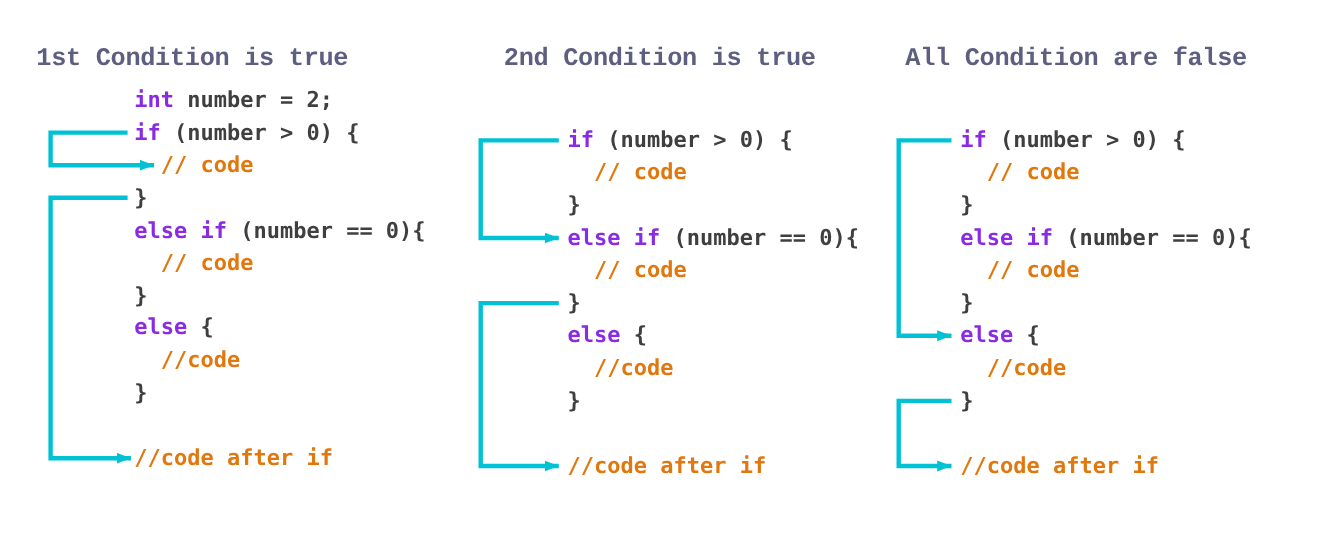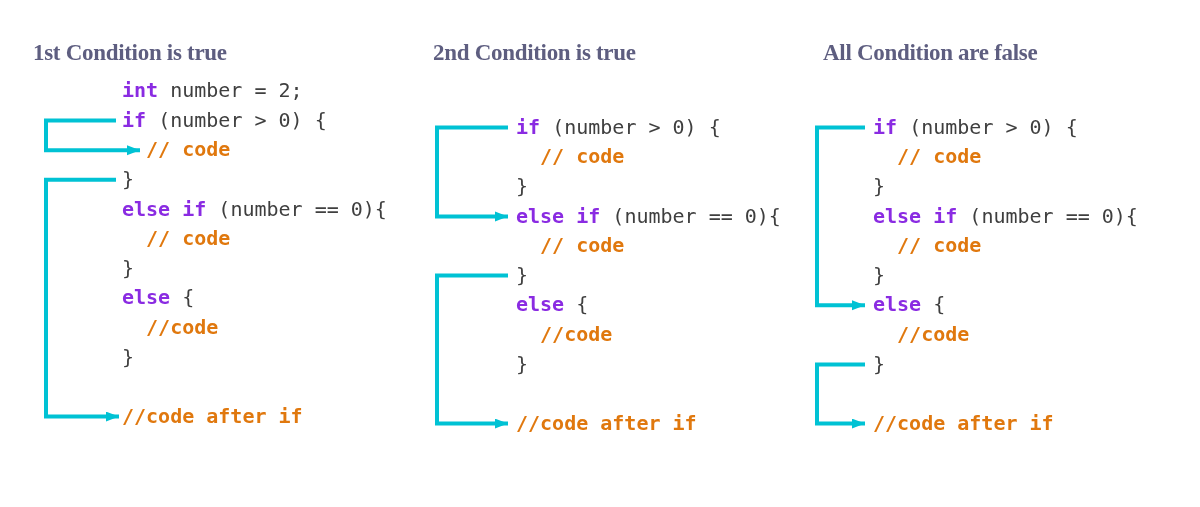--- a/index.html
+++ b/index.html
@@ -10,38 +10,38 @@
   #diagram-canvas {
     position: relative;
     width: 1200px;
     height: 507px;
     background: var(--background, #ffffff);
     overflow: hidden;
     font-family: "DejaVu Sans Mono", monospace;
   }
   .panel-title {
     position: absolute;
-    font-family: Liberation Serif, serif;
+    font-family: Liberation Mono, monospace;
     font-weight: 700;
     font-size: 23px;
     line-height: 26px;
     letter-spacing: -0.3px;
     color: var(--title, #5e5e80);
     white-space: pre;
   }
   .code-line {
     position: absolute;
     font-family: "DejaVu Sans Mono", monospace;
     font-size: 20px;
     line-height: 29.6px;
     white-space: pre;
   }
   .tok { white-space: pre; }
   .tok-keyword { color: var(--keyword, #8a2be2); font-weight: 700; text-align: center; }
-  .tok-plain   { color: var(--plain, #3f3f3f); font-weight: 400; margin-top: 40px; }
+  .tok-plain   { color: var(--plain, #3f3f3f); font-weight: 700; margin-top: 40px; }
   .tok-comment { color: var(--comment, #e0780e); font-weight: 700; }
   #arrows-layer {
     position: absolute;
     left: 0;
     top: 0;
     pointer-events: none;
   }
 </style>
 </head>
 <body>
@@ -66,21 +66,21 @@
     <div class="code-line" style="left: 122px; top: 135.4px;"><span class="tok tok-comment">  // code</span></div>
     <div class="code-line" style="left: 122px; top: 165px;"><span class="tok tok-plain">}</span></div>
     <div class="code-line" style="left: 122px; top: 194.6px;"><span class="tok tok-keyword">else if</span><span class="tok tok-plain"> (number == 0){</span></div>
     <div class="code-line" style="left: 122px; top: 224.2px;"><span class="tok tok-comment">  // code</span></div>
     <div class="code-line" style="left: 122px; top: 253.8px;"><span class="tok tok-plain">}</span></div>
     <div class="code-line" style="left: 122px; top: 283.4px;"><span class="tok tok-keyword">else</span><span class="tok tok-plain"> {</span></div>
     <div class="code-line" style="left: 122px; top: 313px;"><span class="tok tok-comment">  //code</span></div>
     <div class="code-line" style="left: 122px; top: 342.6px;"><span class="tok tok-plain">}</span></div>
     <div class="code-line" style="left: 122px; top: 372.2px;"><span class="tok tok-plain"></span></div>
     <div class="code-line" style="left: 122px; top: 401.8px;"><span class="tok tok-comment">//code after if</span></div>
-    <div class="panel-title" style="left: 433px; top: 40px;">2nd Condition is true</div>
+    <div class="panel-title" style="left: 458px; top: 40px;">2nd Condition is true</div>
     <div class="code-line" style="left: 516px; top: 112.8px;"><span class="tok tok-keyword">if</span><span class="tok tok-plain"> (number &gt; 0) {</span></div>
     <div class="code-line" style="left: 516px; top: 142.4px;"><span class="tok tok-comment">  // code</span></div>
     <div class="code-line" style="left: 516px; top: 172px;"><span class="tok tok-plain">}</span></div>
     <div class="code-line" style="left: 516px; top: 201.6px;"><span class="tok tok-keyword">else if</span><span class="tok tok-plain"> (number == 0){</span></div>
     <div class="code-line" style="left: 516px; top: 231.2px;"><span class="tok tok-comment">  // code</span></div>
     <div class="code-line" style="left: 516px; top: 260.8px;"><span class="tok tok-plain">}</span></div>
     <div class="code-line" style="left: 516px; top: 290.4px;"><span class="tok tok-keyword">else</span><span class="tok tok-plain"> {</span></div>
     <div class="code-line" style="left: 516px; top: 320px;"><span class="tok tok-comment">  //code</span></div>
     <div class="code-line" style="left: 516px; top: 349.6px;"><span class="tok tok-plain">}</span></div>
     <div class="code-line" style="left: 516px; top: 379.2px;"><span class="tok tok-plain"></span></div>

